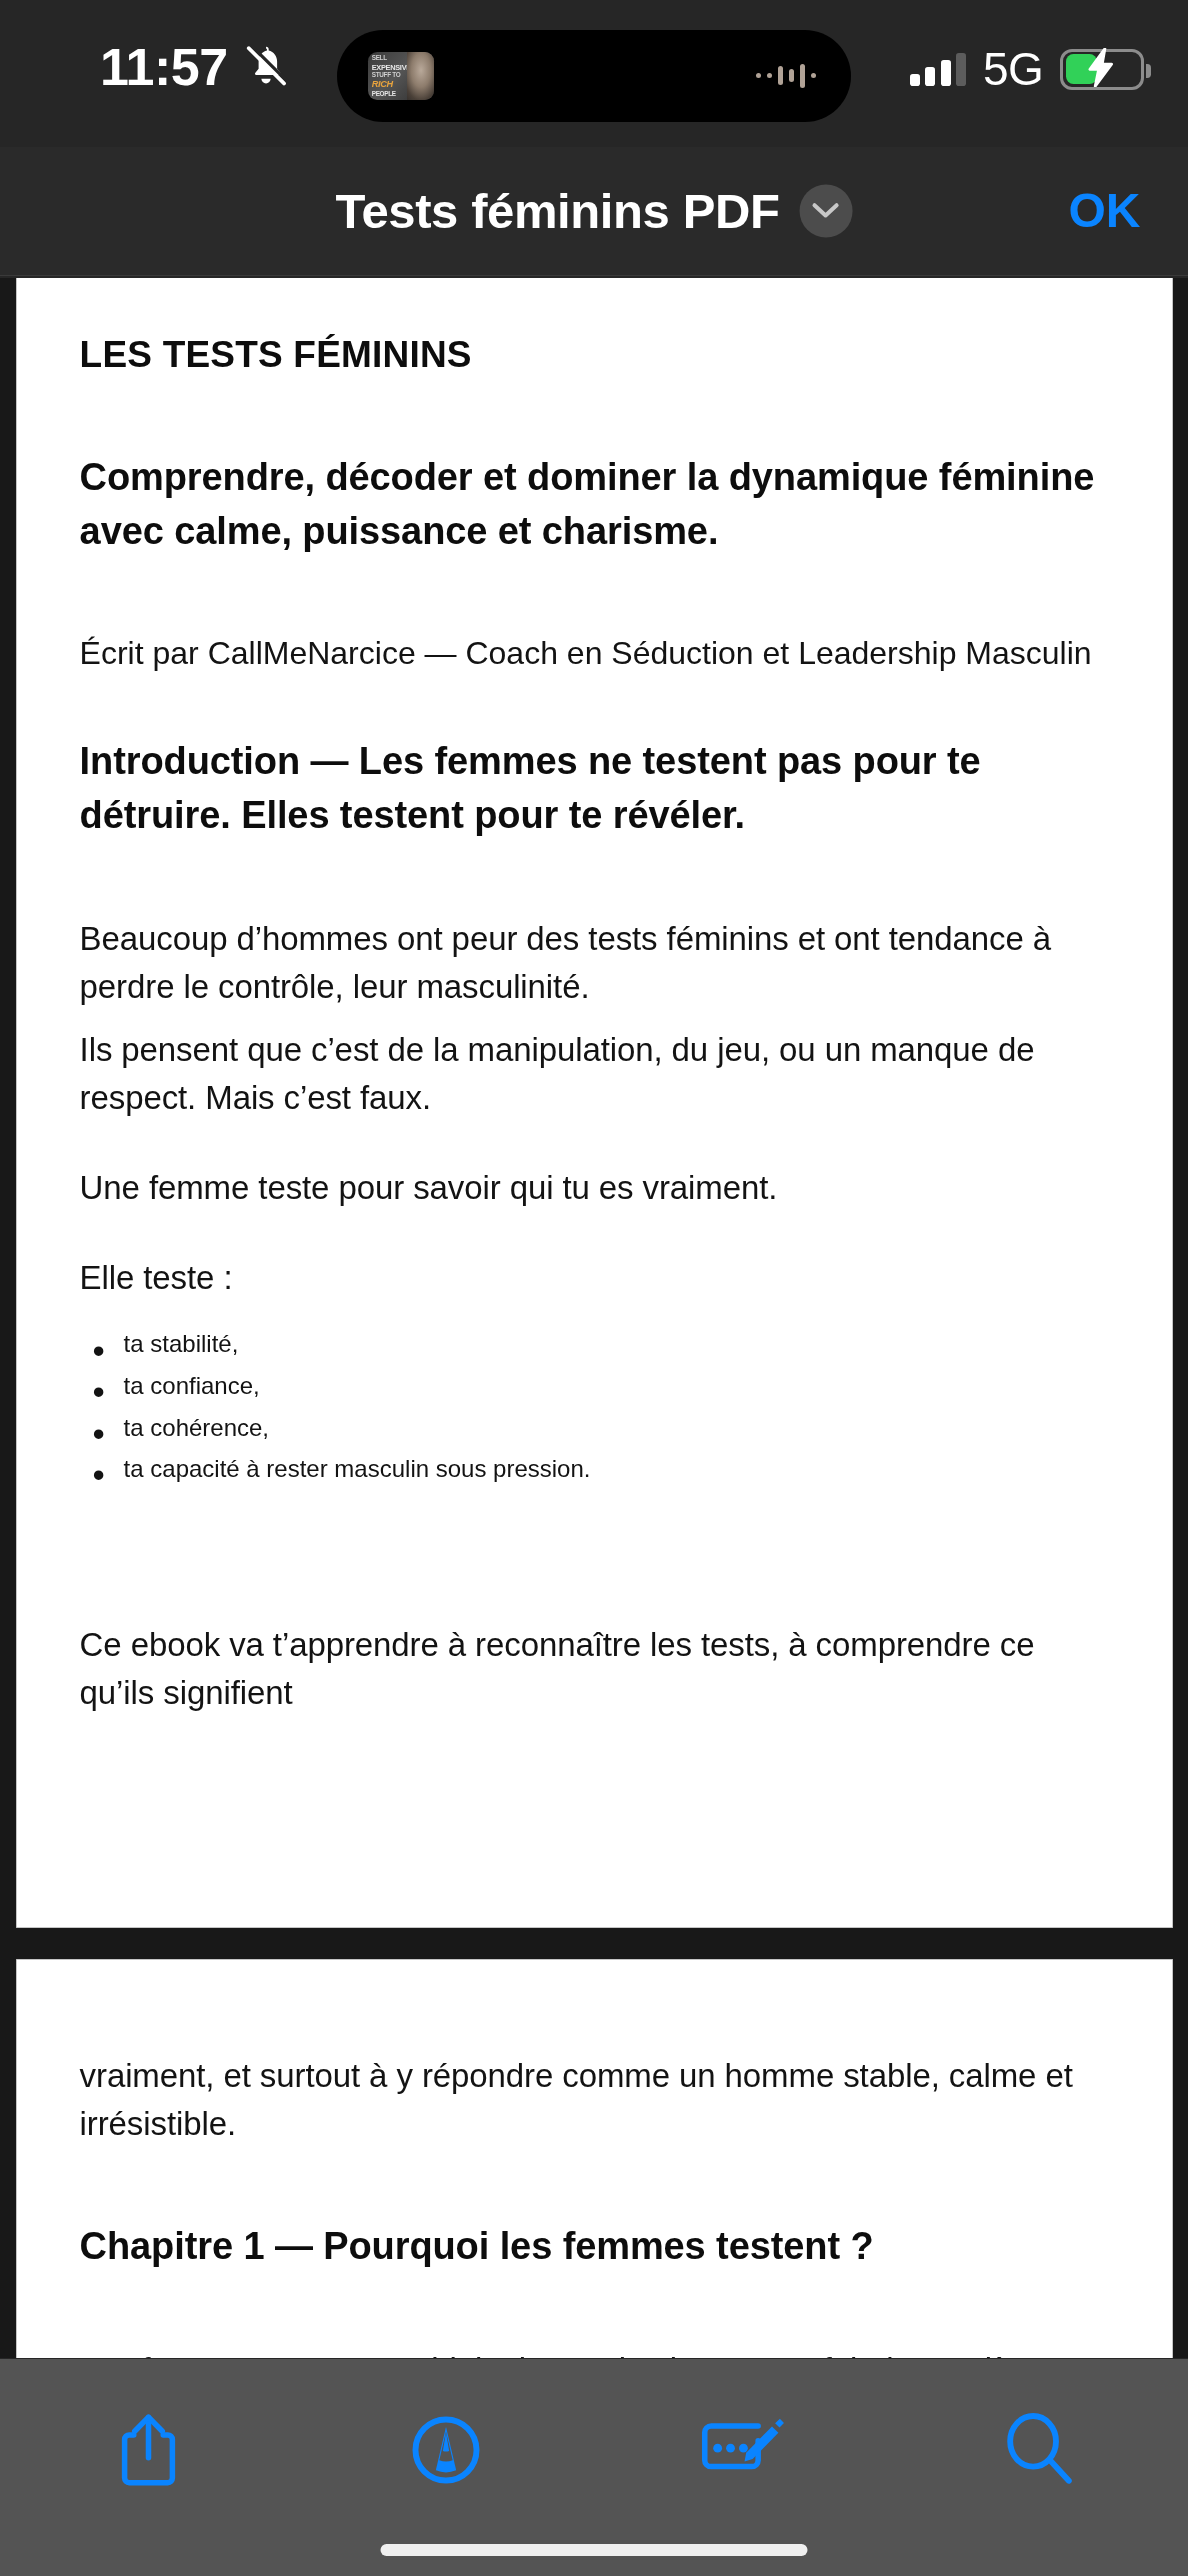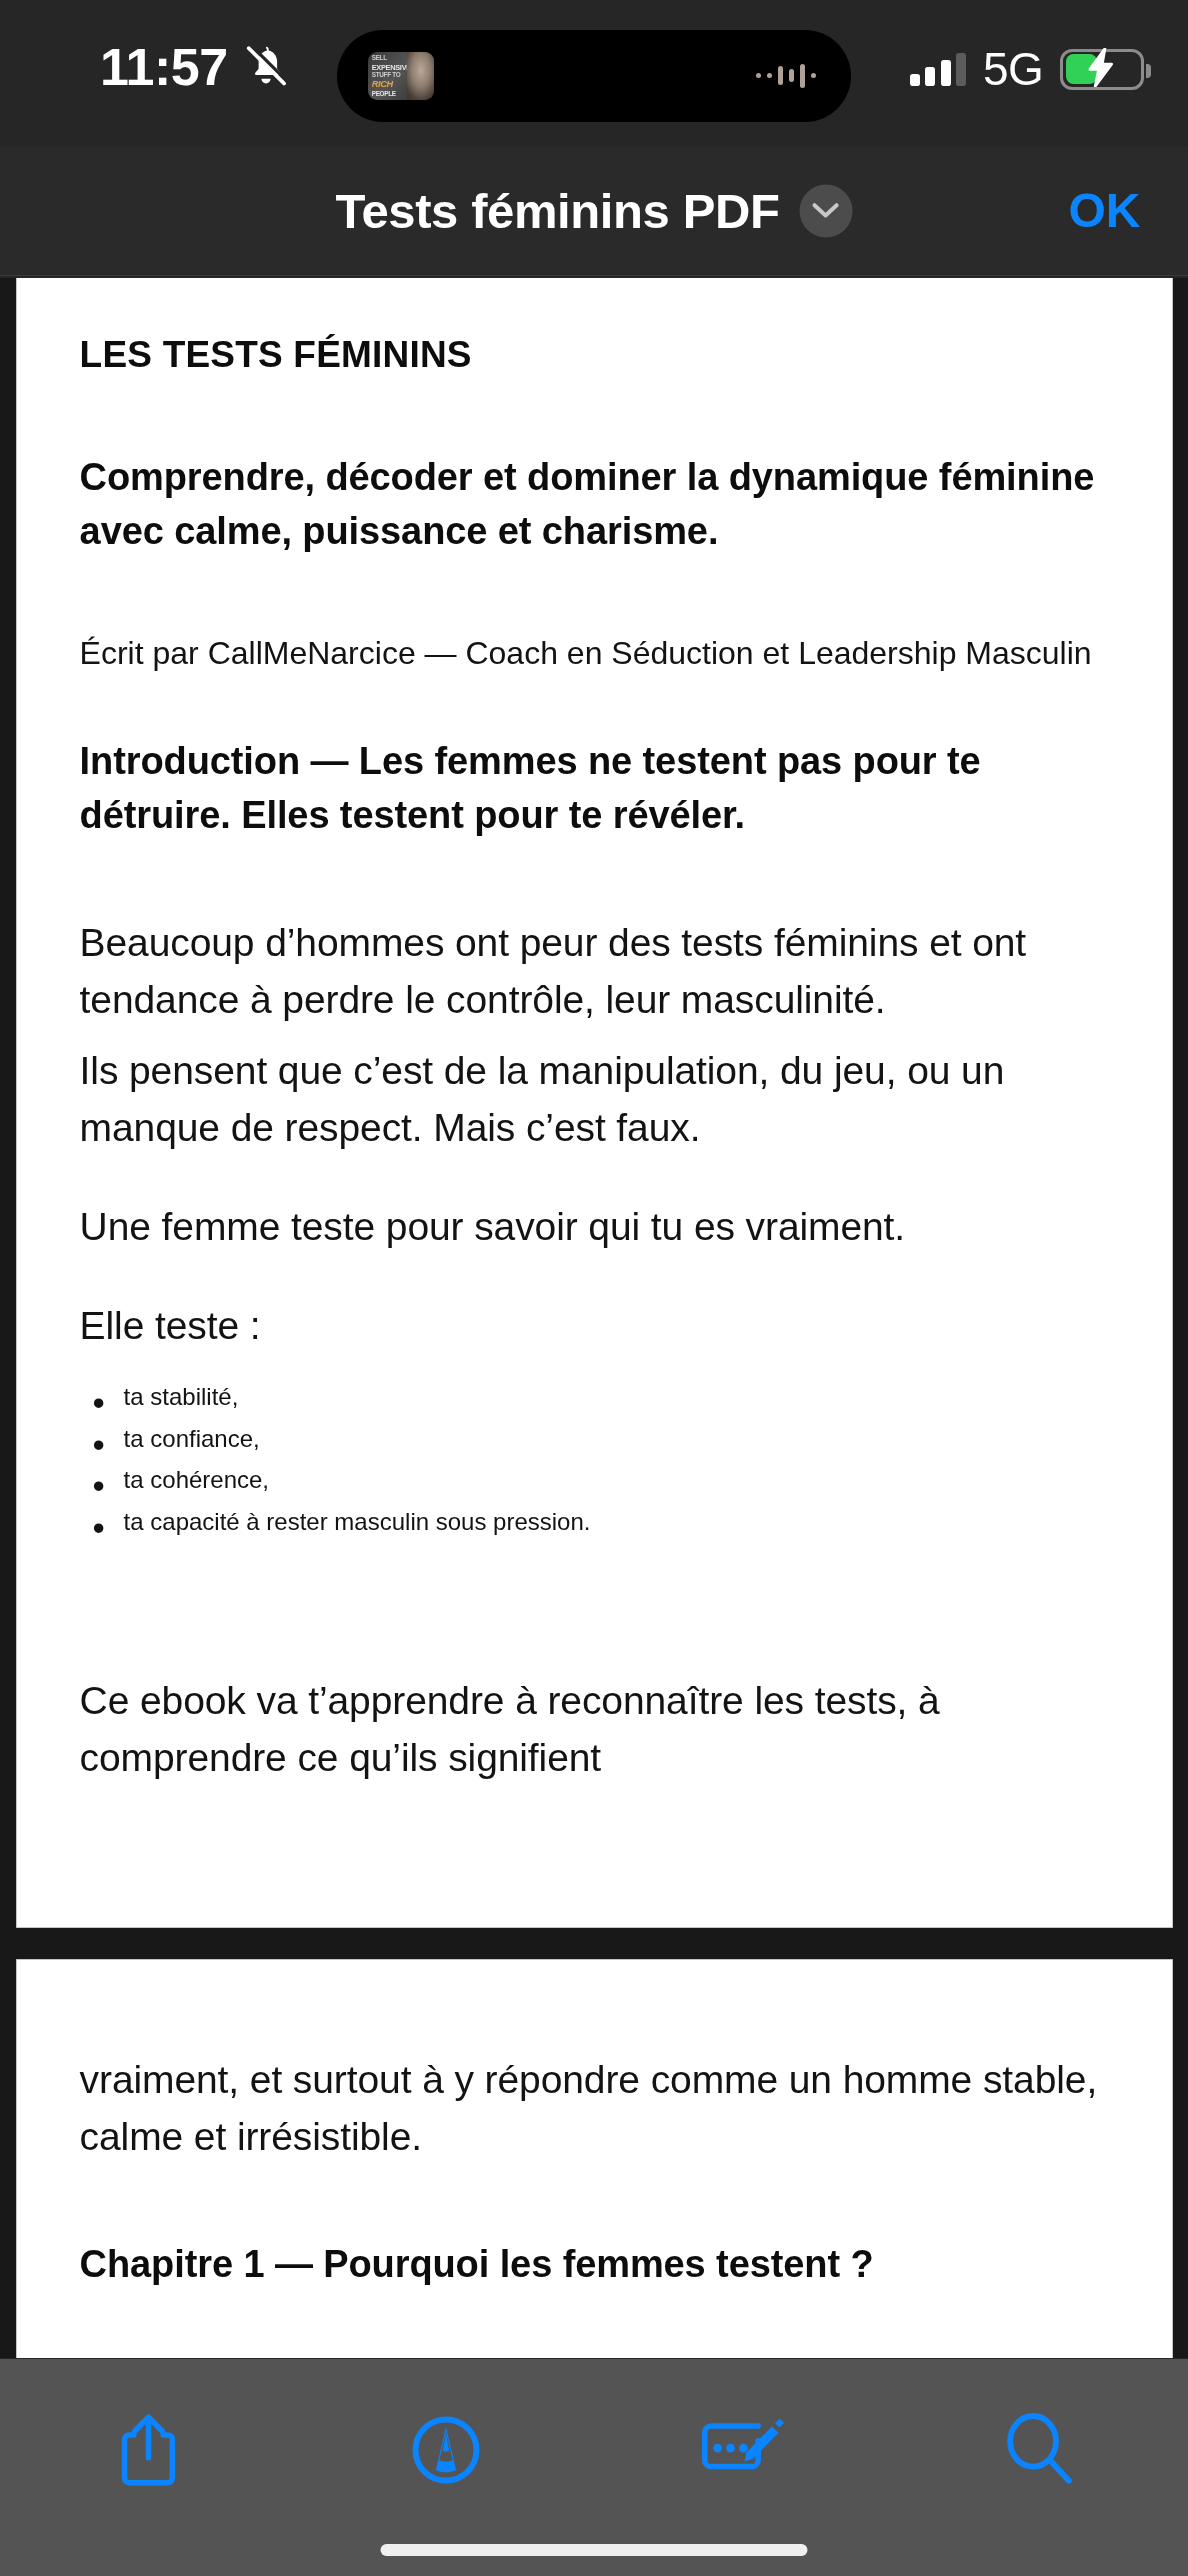--- a/index.html
+++ b/index.html
@@ -157,21 +157,21 @@
 
   .doc-h1 {
     font-size:37px; font-weight:700; color:#0d0d0d;
     letter-spacing:0.2px; line-height:1.3;
   }
   .doc-h2 {
     font-size:38px; font-weight:700; color:#0d0d0d;
     line-height:1.42; letter-spacing:-0.1px;
   }
   .doc-p {
-    font-size:39px; font-weight:400; color:#131313;
+    font-size:33px; font-weight:400; color:#131313;
     line-height:1.46; letter-spacing:-0.1px;
   }
   .doc-byline {
     font-size:32px; font-weight:400; color:#131313;
     line-height:1.4;
   }
   .doc-list {
     list-style:none; margin:0; padding:0;
   }
   .doc-list li {

